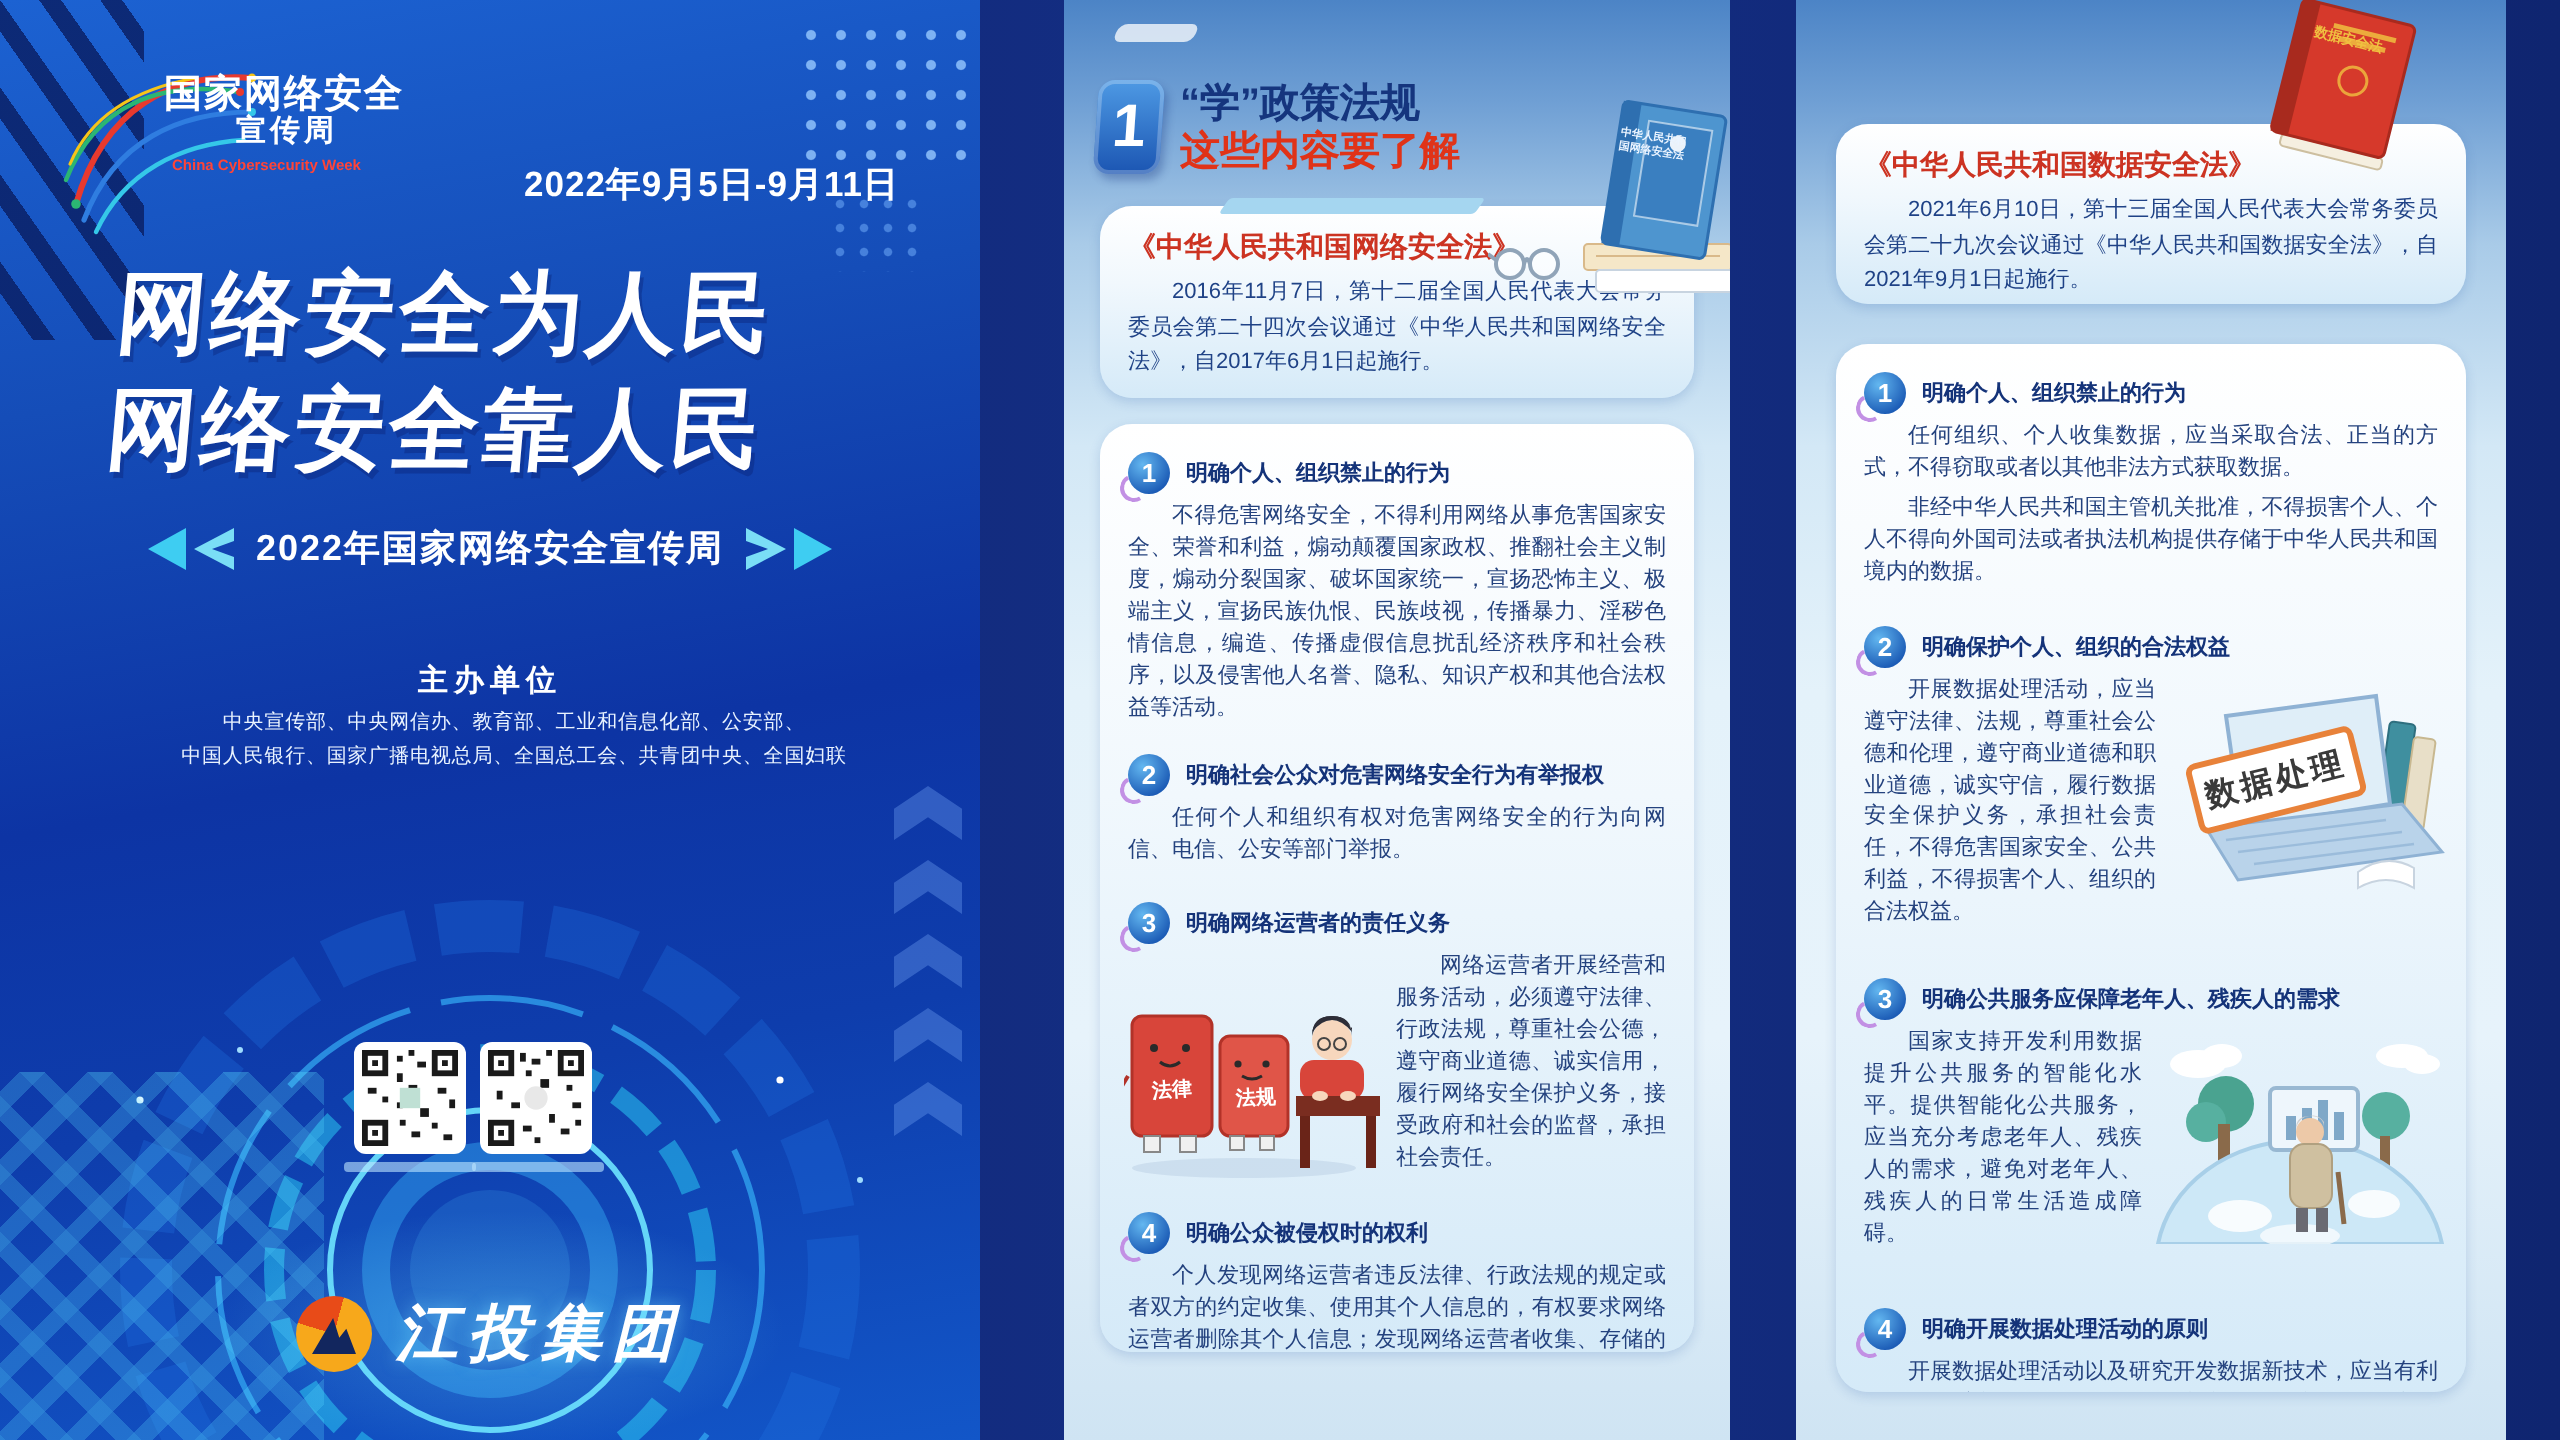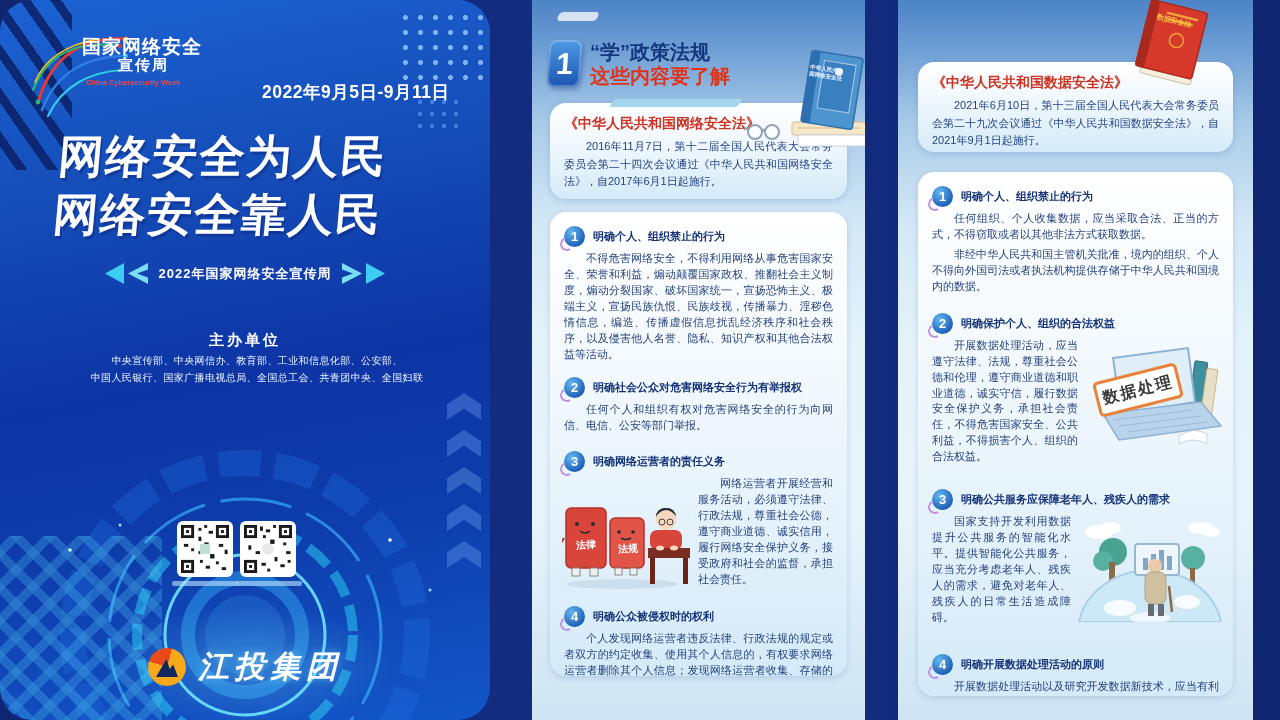--- a/index.html
+++ b/index.html
@@ -3,40 +3,40 @@
 <meta charset="utf-8">
 <style>
   html,body{margin:0;padding:0;background:#0e2368;}
   .stage{position:relative;width:1280px;height:720px;overflow:hidden;
          background:linear-gradient(90deg,#0f2570 0%,#142e84 50%,#0f2570 100%);
          font-family:"Liberation Sans",sans-serif;}
   .stage *{box-sizing:border-box;}
 
   
   .poster-left{position:absolute;left:0;top:0;width:490px;height:720px;overflow:hidden;
-    background:linear-gradient(170deg,#1c62d2 0%,#154db8 26%,#0d34a4 52%,#0e3dac 72%,#1256c8 100%);border-radius:32px;}
+    background:linear-gradient(170deg,#1c62d2 0%,#154db8 26%,#0d34a4 52%,#0e3dac 72%,#1256c8 100%);}
   .stripes-tl{position:absolute;left:-14px;top:-20px;width:86px;height:190px;opacity:.85;
     background:repeating-linear-gradient(55deg,#0a2066 0 9px,rgba(0,0,0,0) 9px 25px);}
   .dots-tr{position:absolute;right:6px;top:10px;width:86px;height:72px;opacity:.85;
     background-image:radial-gradient(circle,rgba(150,200,255,.95) 2.2px,transparent 2.8px);
     background-size:15px 15px;}
   .dots-tr2{position:absolute;right:30px;top:96px;width:46px;height:40px;opacity:.55;
     background-image:radial-gradient(circle,rgba(120,180,255,.9) 1.8px,transparent 2.4px);
     background-size:12px 12px;}
   .logo{position:absolute;left:30px;top:26px;width:180px;height:96px;}
   .logo svg{position:absolute;left:0;top:0;}
   .logo-cn1{position:absolute;left:52px;top:8px;font-size:19px;font-weight:800;color:#fff;letter-spacing:1px;white-space:nowrap;}
   .logo-cn2{position:absolute;left:88px;top:30px;font-size:15px;font-weight:800;color:#fff;letter-spacing:2px;white-space:nowrap;}
   .logo-en{position:absolute;left:56px;top:52px;font-size:7.5px;color:#ff4438;font-weight:700;white-space:nowrap;}
   .date{position:absolute;left:262px;top:80px;font-size:17.5px;font-weight:700;color:#fff;letter-spacing:.5px;white-space:nowrap;}
   .main-title{position:absolute;left:56px;top:128px;width:390px;color:#fff;font-weight:900;
     font-size:45px;line-height:1.28;letter-spacing:2px;transform:skewX(-5deg);
     text-shadow:2px 3px 0 rgba(8,28,110,.35);white-space:nowrap;}
   .banner{position:absolute;left:0;width:100%;top:262px;display:flex;justify-content:center;align-items:center;gap:10px;}
-  .banner-text{color:#fff;font-size:13px;font-weight:700;letter-spacing:1px;white-space:nowrap;}
+  .banner-text{color:#fff;font-size:18px;font-weight:700;letter-spacing:1px;white-space:nowrap;}
   .org-h{position:absolute;left:0;width:100%;top:331px;text-align:center;color:#fff;font-size:15px;font-weight:800;letter-spacing:3px;}
   .org-l{position:absolute;left:0;width:100%;text-align:center;color:#e9f3ff;font-size:10px;letter-spacing:.4px;white-space:nowrap;margin-left:12px;}
   .org-l1{top:354px;} .org-l2{top:371px;}
   .chev-col{position:absolute;left:447px;top:393px;}
   .chev{width:34px;height:27px;margin-bottom:10px;background:rgba(120,170,250,.34);
     clip-path:polygon(50% 0%,100% 42%,100% 100%,50% 58%,0% 100%,0% 42%);}
   .tech-rings{position:absolute;left:0;bottom:0;}
   .lattice{position:absolute;left:-28px;bottom:-16px;width:190px;height:200px;opacity:.45;
     background:repeating-linear-gradient(45deg,rgba(90,220,255,.55) 0 9px,transparent 9px 24px),
                repeating-linear-gradient(-45deg,rgba(90,220,255,.55) 0 9px,transparent 9px 24px);}
@@ -371,21 +371,21 @@
       <div class="law-title">《中华人民共和国数据安全法》</div>
       <p class="law-body">2021年6月10日，第十三届全国人民代表大会常务委员会第二十九次会议通过《中华人民共和国数据安全法》，自2021年9月1日起施行。</p>
     </div>
 
     <div class="card r-card2">
       <div class="pt">
         <div class="pt-badge">1</div>
         <div class="pt-title">明确个人、组织禁止的行为</div>
       </div>
       <p class="pt-body">任何组织、个人收集数据，应当采取合法、正当的方式，不得窃取或者以其他非法方式获取数据。</p>
-      <p class="pt-body gap-lg">非经中华人民共和国主管机关批准，境内的组织、个人不得向外国司法或者执法机构提供存储于中华人民共和国境内的数据。</p>
+      <p class="pt-body gap-lg">非经中华人民共和国主管机关批准，不得损害个人、个人不得向外国司法或者执法机构提供存储于中华人民共和国境内的数据。</p>
 
       <div class="pt">
         <div class="pt-badge">2</div>
         <div class="pt-title">明确保护个人、组织的合法权益</div>
       </div>
       <div class="ill-laptop">
         <svg width="140" height="112" viewBox="0 0 140 112">
           <g transform="rotate(8 120 50)">
             <rect x="108" y="22" width="13" height="52" rx="2" fill="#3f8f9f" stroke="#2e6f7f"></rect>
             <rect x="121" y="28" width="11" height="46" rx="2" fill="#e8dfc8" stroke="#c8b890"></rect>

